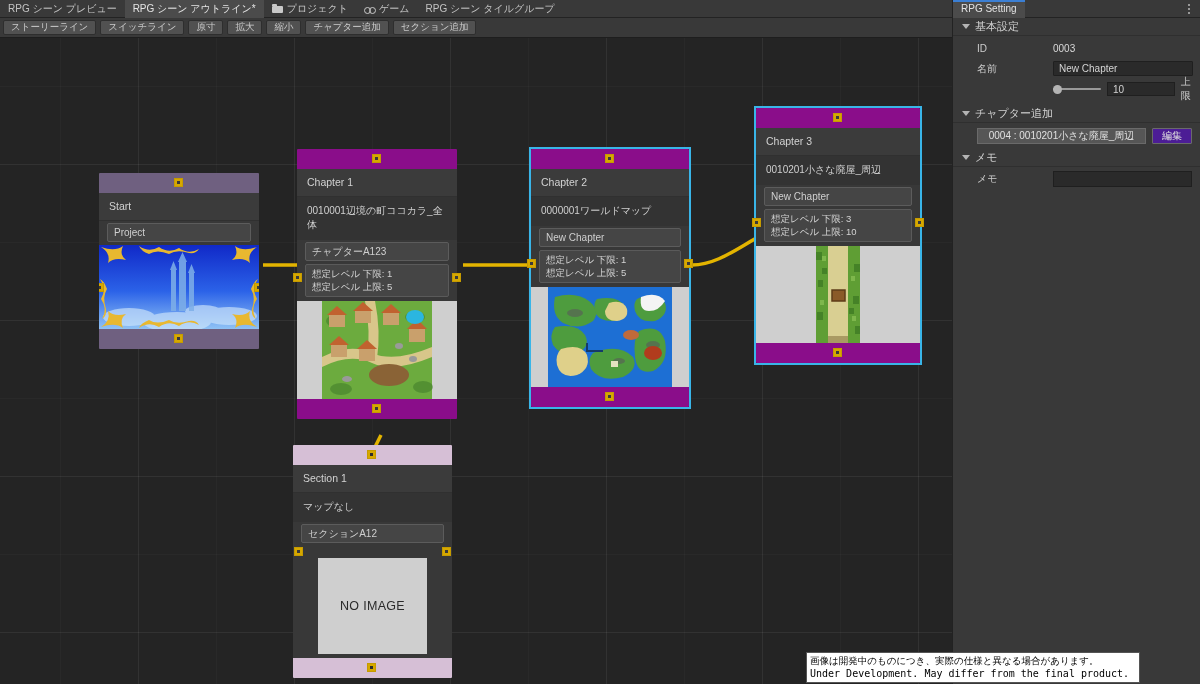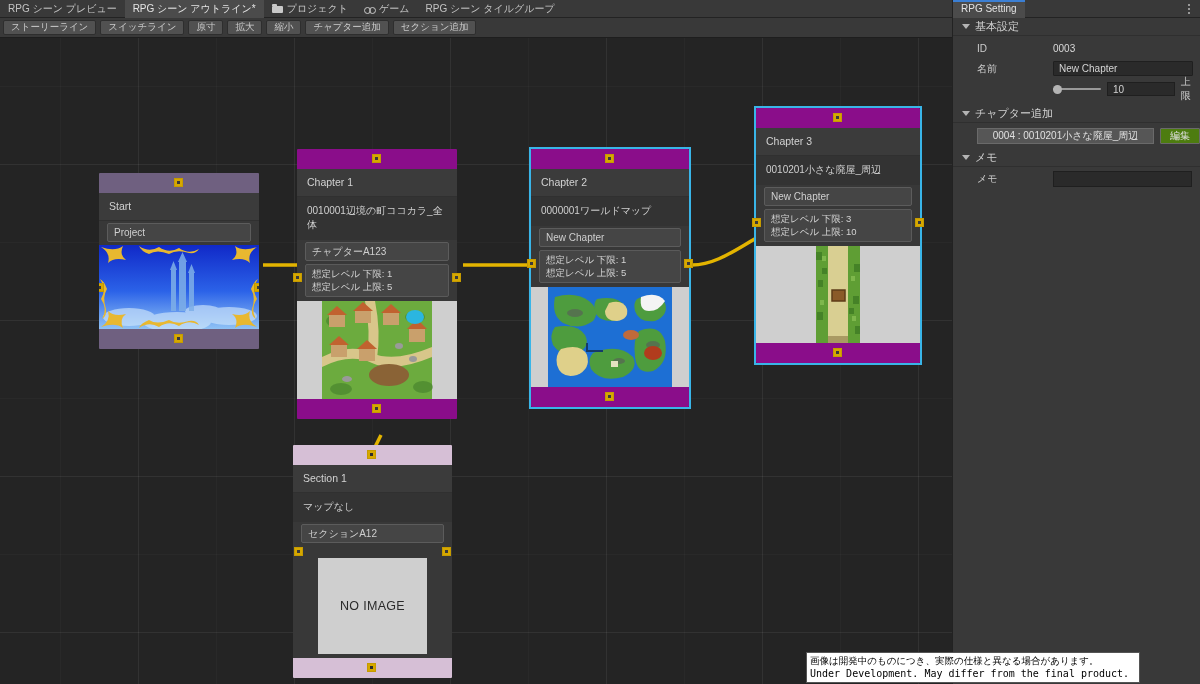--- a/index.html
+++ b/index.html
@@ -169,28 +169,28 @@
   }
   .slider .knob {
     position: absolute; left: 0; top: 3px; width: 9px; height: 9px; border-radius: 50%;
     background: #b4b4b4;
   }
   .numfield {
     width: 70px; height: 14px; background: #2a2a2a; border: 1px solid #1f1f1f;
     display: flex; align-items: center; padding: 0 5px; font-size: 10px; color: #d2d2d2;
   }
   .sidelbl { font-size: 10px; color: #cdcdcd; }
-  .fmrow { display: flex; align-items: center; gap: 6px; padding: 5px 0 5px 24px; }
+  .fmrow { display: flex; align-items: center; gap: 6px; padding: 5px 8px 5px 24px; }
   .objfield {
     flex: 1 1 auto; height: 16px; background: #565656; border: 1px solid #6a6a6a;
     display: flex; align-items: center; justify-content: center;
     font-size: 10px; color: #e0e0e0;
   }
   .minibtn {
-    height: 16px; padding: 0 9px; background: #4d7c0f; border: 1px solid #6a6a6a;
+    height: 16px; padding: 0 9px; background: #4c1d95; border: 1px solid #6a6a6a;
     display: flex; align-items: center; font-size: 10px; color: #e0e0e0; border-radius: 1px;
   }
   .memofield {
     height: 16px; background: #2a2a2a; border: 1px solid #1f1f1f; flex: 1 1 auto;
     margin-right: 8px;
   }
 
   
   .notice {
     position: absolute; left: 806px; top: 652px; width: 334px;

